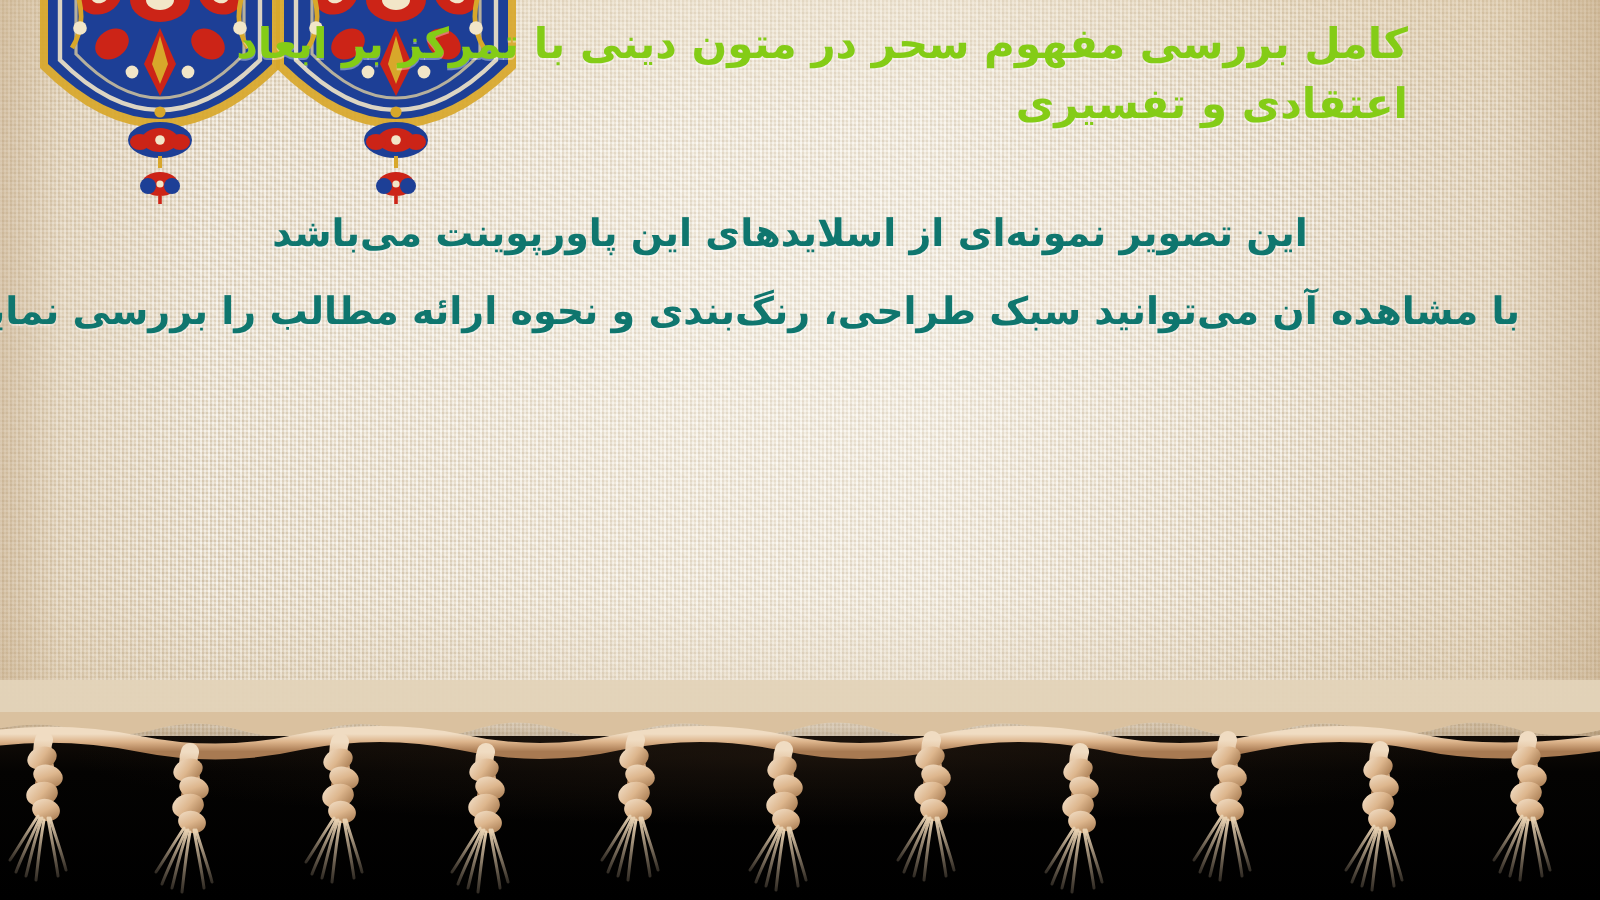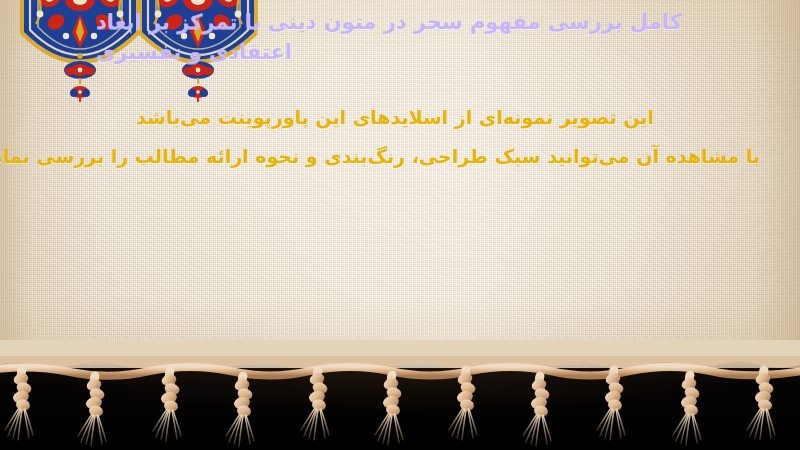--- a/index.html
+++ b/index.html
@@ -111,45 +111,45 @@
     position: absolute;
     left: 0; top: 0;
     width: 800px; height: 372px;
   }
 
   .title {
     position: absolute;
     right: 96px;
     top: 8px;
     width: 608px;
-    text-align: left;
+    text-align: right;
     font-family: "DejaVu Sans", sans-serif;
     font-size: 21px;
     font-weight: 700;
     line-height: 1.42;
-    color: #c4b5fd;
+    color: #84cc16;
     direction: rtl;
     text-shadow: 0 1px 0 rgba(255,255,255,0.38);
   }
 
   .body-block {
     position: absolute;
     right: 40px;
     top: 108px;
     width: 730px;
     text-align: center;
     direction: rtl;
   }
 
   .body-line {
     font-family: "DejaVu Sans", sans-serif;
     font-size: 19px;
     font-weight: 700;
     line-height: 1.0;
-    color: #eab308;
+    color: #0f766e;
     margin-bottom: 20px;
     text-shadow: 0 1px 0 rgba(255,255,255,0.40);
     white-space: nowrap;
     text-align: center;
   }
   .body-line:last-child { margin-bottom: 0; }
 
   
   .fringe {
     position: absolute;

